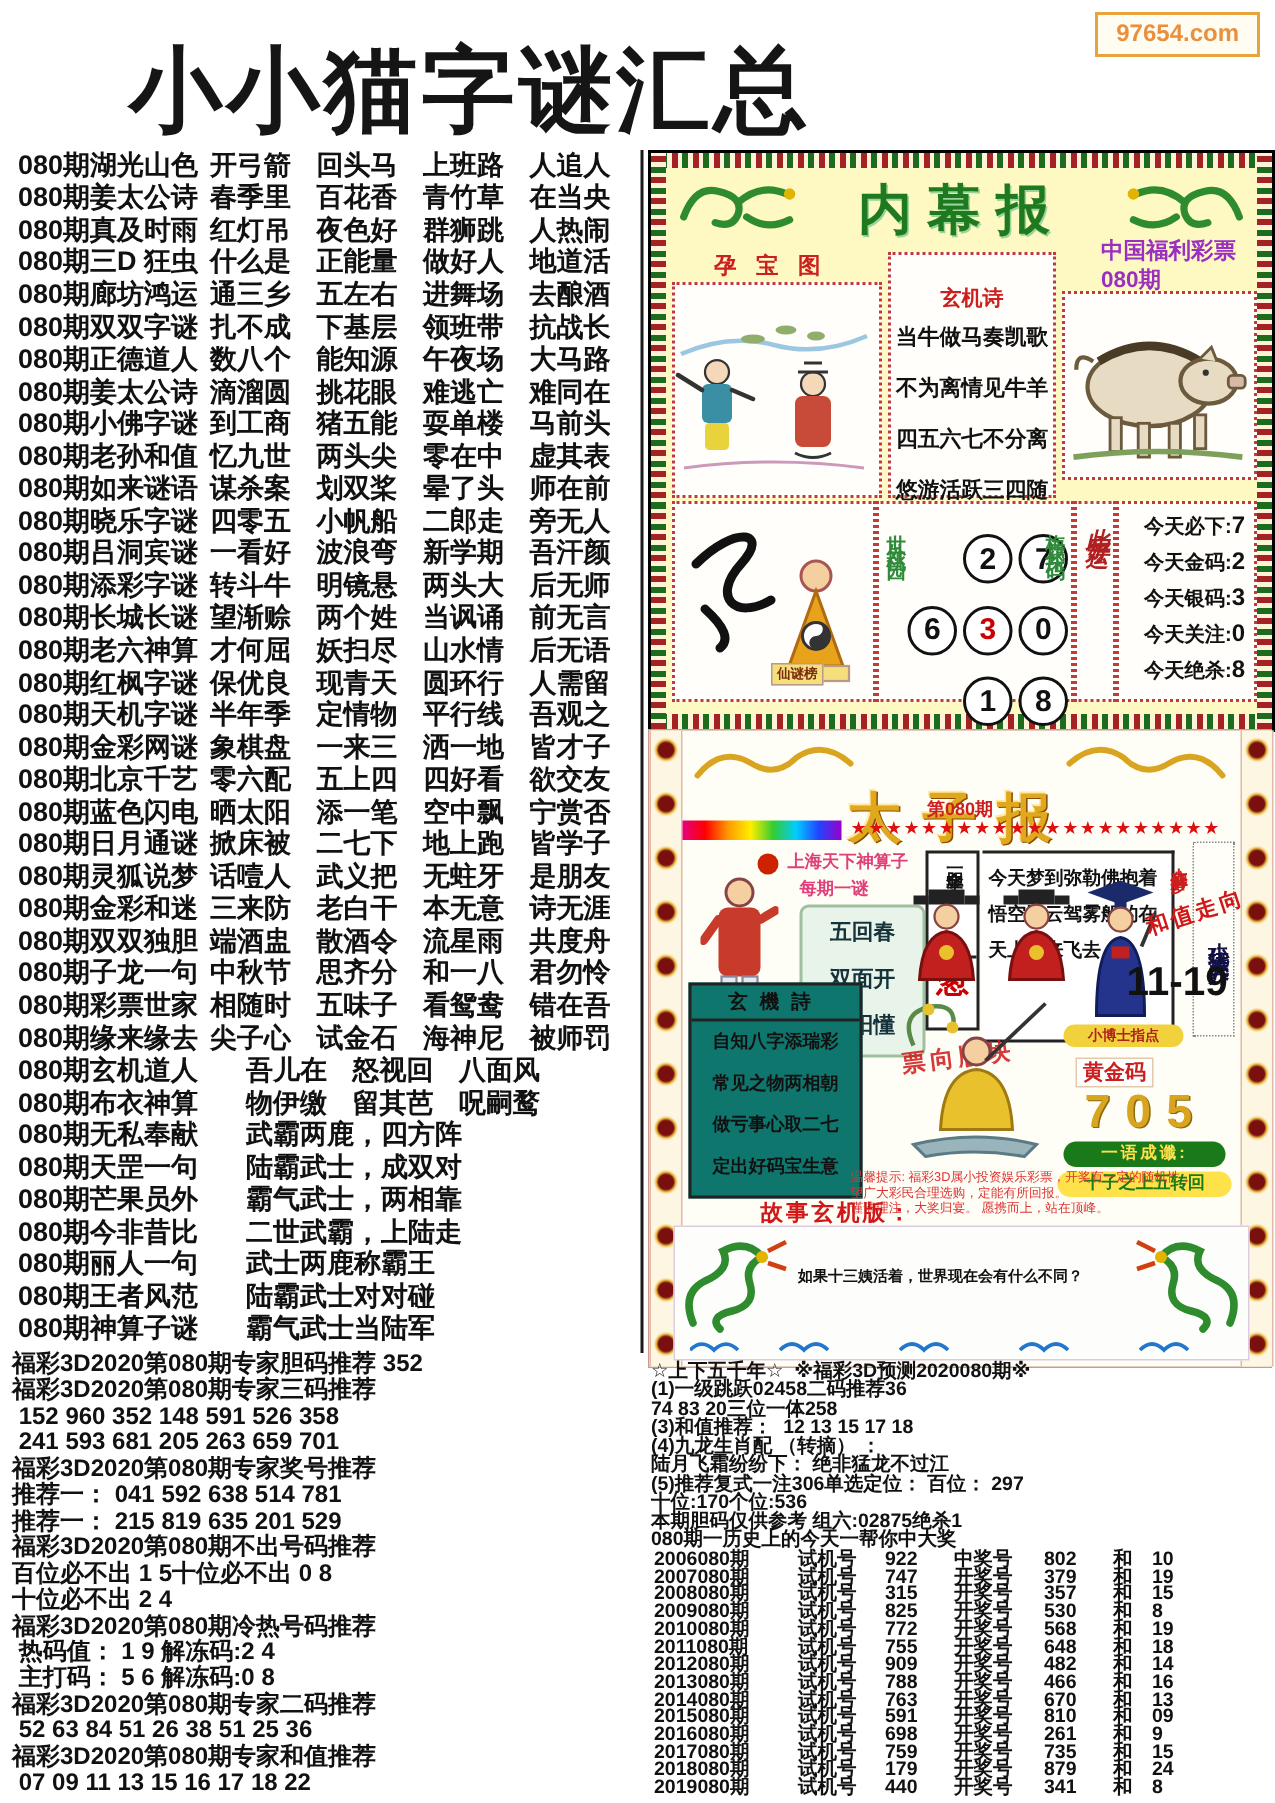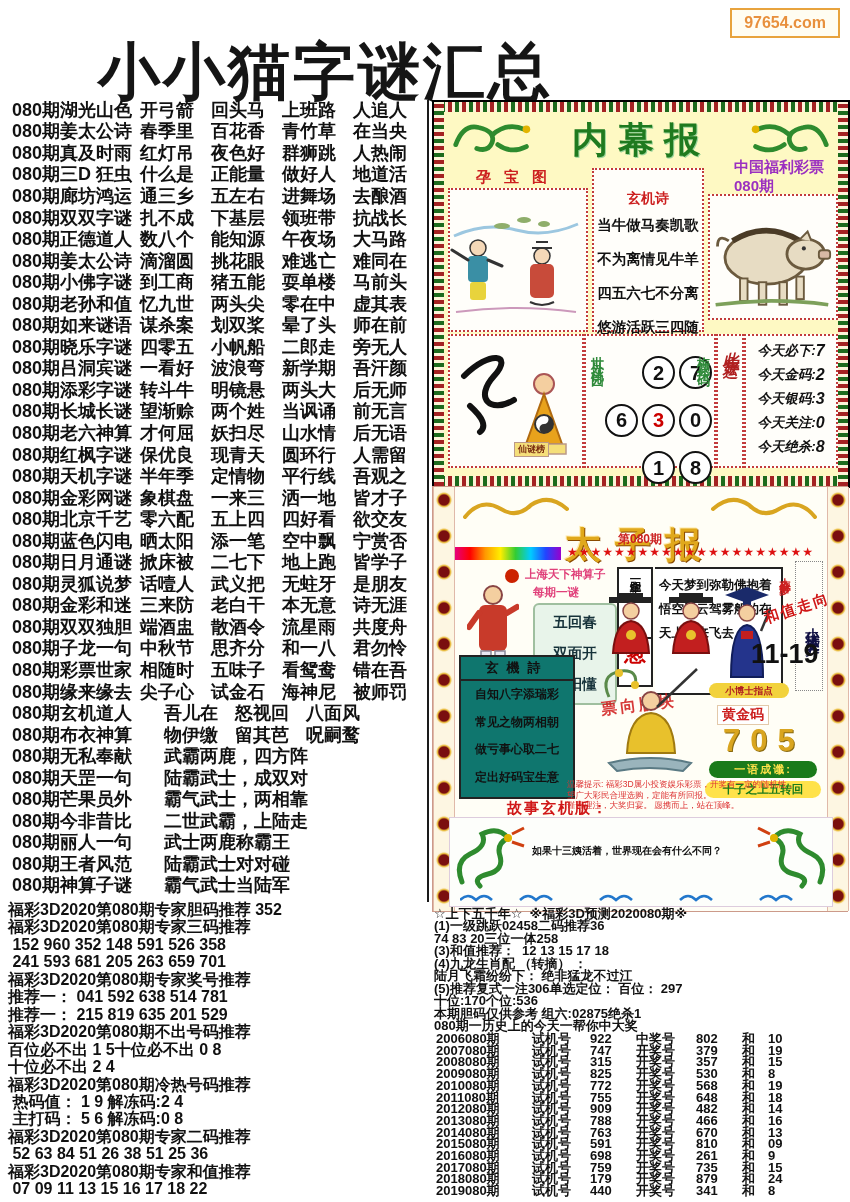--- a/index.html
+++ b/index.html
@@ -1,21 +1,21 @@
 <!DOCTYPE html>
 <html><head>
 <meta charset="utf-8">
 <style>
   html,body{margin:0;padding:0;background:#e9e9e9;}
   #page{position:relative;width:850px;height:1202px;background:#ffffff;overflow:hidden;
         font-family:"Liberation Sans","DejaVu Sans",sans-serif;font-weight:bold;color:#111;}
   
   .site-badge{position:absolute;top:8px;right:10px;border:2px solid #e8a33d;color:#e8903d;
       background:#fffdf2;padding:4px 12px;font-size:16px;}
-  .page-title{position:absolute;top:18px;left:86px;font-size:62px;margin:12px;letter-spacing:3px;color:#151515;}
+  .page-title{position:absolute;top:18px;left:86px;font-size:62px;margin:0;letter-spacing:3px;color:#151515;}
   
   #riddle-list{position:absolute;left:12px;top:99px;width:412px;}
   .riddle-row{display:flex;align-items:center;height:21.55px;font-size:18px;white-space:nowrap;}
   .riddle-issue{display:inline-block;width:152px;}
   .riddle-item{display:inline-block;min-width:71px;}
   .v-divider{position:absolute;left:427px;top:100px;width:2px;height:802px;background:#1a1a1a;}
   #left-bottom{position:absolute;left:8px;top:901px;width:418px;font-size:16px;line-height:17.45px;white-space:pre;}
   
   .poster-neimu{position:absolute;left:432px;top:100px;width:414px;height:384px;background:#fef9c3;border:2px solid #000000;}
   .orna-h{position:absolute;left:0;width:414px;height:10px;
@@ -30,21 +30,21 @@
   .nm-treasure-title{position:absolute;left:16px;top:66px;width:136px;text-align:center;font-size:15px;color:#cc1f1f;letter-spacing:13px;}
   .nm-poem-title{ text-align:center;font-size:14px;color:#cc1f1f;margin-top:20px;}
   .nm-poem-line{text-align:center;font-size:14.5px;line-height:34px;}
   .vlabel{writing-mode:vertical-rl;text-orientation:upright;font-size:13px;color:#2f8a3a;letter-spacing:6px;}
   .circle-row{text-align:right;line-height:34px;margin-top:12px;}
   .num-circle{display:inline-flex;width:29px;height:29px;border:2.5px solid #111;border-radius:50%;
       background:#fff;align-items:center;justify-content:center;font-size:20px;margin:0 2px;}
   .num-circle.red{color:#cc0000;}
   .calli-strip{writing-mode:vertical-rl;text-orientation:upright;font-size:15px;color:#b02020;
       letter-spacing:4px;font-style:italic;}
-  .today-row{display:flex;justify-content:center;padding:0 6px;height:24px;align-items:center;font-style:italic;}
+  .today-row{display:flex;justify-content:flex-end;padding:0 6px;height:24px;align-items:center;}
   .today-label{font-size:13.5px;}
   .today-value{font-size:16px;}
   .nm-plaque{position:absolute;left:64px;top:106px;background:#f5df7a;border:1px solid #b98;
       font-size:9px;color:#7a2c10;padding:0 3px;}
   
   .poster-tianzi{position:absolute;left:432px;top:486px;width:414px;height:424px;background:#fffef6;border:1px solid #cc9a8a;}
   .rosette{position:absolute;top:0;width:20px;height:424px;background-color:#fdf6e2;
       background-image:radial-gradient(circle at 10px 13px,#7a0f0f 5px,#e7b93c 6.5px,#fdf3d8 8px,rgba(0,0,0,0) 9px);
       background-size:20px 36px;background-repeat:repeat-y;border-left:1px solid #e0b9a9;border-right:1px solid #e0b9a9;}
   .tz-title{position:absolute;left:0;top:2px;width:414px;text-align:center;font-size:36px;color:#e0a81c;

